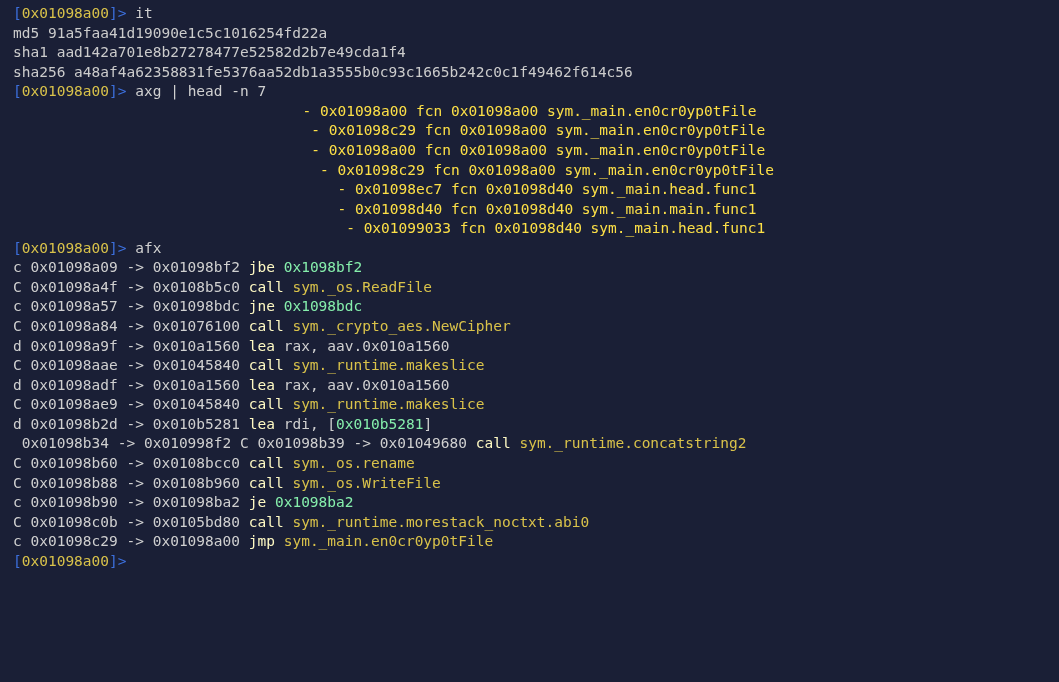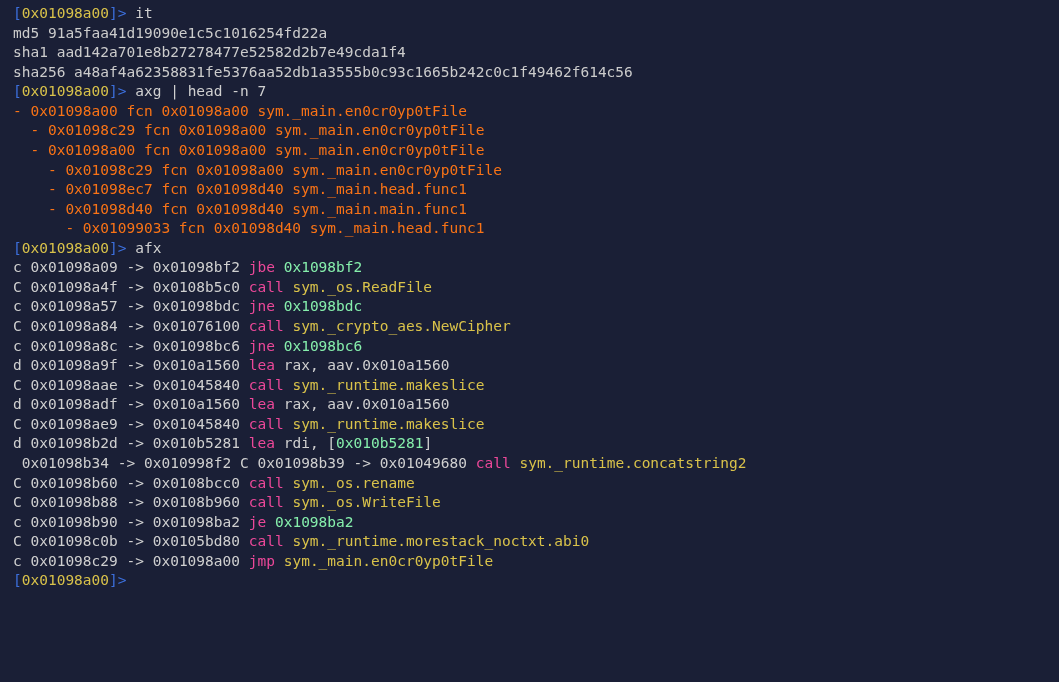--- a/index.html
+++ b/index.html
@@ -14,22 +14,22 @@
     height: 682px;
     overflow: hidden;
   }
   .term {
     padding: 4px 13px;
   }
   .line {
     white-space: pre;
   }
   .yellow { color: #d9c24a; }
-  .blue   { color: #f97316; }
-  .green  { color: #ec4899; }
+  .blue   { color: #fde047; text-align: center; }
+  .green  { color: #fef9c3; }
   .violet { color: #86efac; }
   .white  { color: #d0d0d0; }
   .bracket{ color: #3c6fdc; }
   .input {
     border:none;
     background:transparent;
     color:#cccccc;
     font: inherit;
     outline:none;
     width: 2px;
@@ -60,21 +60,20 @@
       <div class="line blue">      - 0x01099033 fcn 0x01098d40 sym._main.head.func1</div>
     </div>
 
 <div class="line"><span class="bracket">[</span><span class="yellow">0x01098a00</span><span class="bracket">]&gt; </span><span class="white">afx</span></div>
 
 <div id="afx-block">
       <div class="line"><span class="white">c </span><span class="white">0x01098a09</span><span class="white"> -&gt; </span><span class="white">0x01098bf2</span><span class="white"> </span><span class="green">jbe</span><span class="white"> </span><span class="violet">0x1098bf2</span></div>
       <div class="line"><span class="white">C </span><span class="white">0x01098a4f</span><span class="white"> -&gt; </span><span class="white">0x0108b5c0</span><span class="white"> </span><span class="green">call</span><span class="white"> </span><span class="yellow">sym._os.ReadFile</span></div>
       <div class="line"><span class="white">c </span><span class="white">0x01098a57</span><span class="white"> -&gt; </span><span class="white">0x01098bdc</span><span class="white"> </span><span class="green">jne</span><span class="white"> </span><span class="violet">0x1098bdc</span></div>
       <div class="line"><span class="white">C </span><span class="white">0x01098a84</span><span class="white"> -&gt; </span><span class="white">0x01076100</span><span class="white"> </span><span class="green">call</span><span class="white"> </span><span class="yellow">sym._crypto_aes.NewCipher</span></div>
-      <div class="line"><span class="white">c </span><span class="white">0x01098a8c</span><span class="white"> -&gt; </span><span class="white">0x01098bc6</span><span class="white"> </span><span class="green">jne</span><span class="white"> </span><span class="violet">0x1098bc6</span></div>
       <div class="line"><span class="white">d </span><span class="white">0x01098a9f</span><span class="white"> -&gt; </span><span class="white">0x010a1560</span><span class="white"> </span><span class="green">lea</span><span class="white"> </span><span class="white">rax, aav.0x010a1560</span></div>
       <div class="line"><span class="white">C </span><span class="white">0x01098aae</span><span class="white"> -&gt; </span><span class="white">0x01045840</span><span class="white"> </span><span class="green">call</span><span class="white"> </span><span class="yellow">sym._runtime.makeslice</span></div>
       <div class="line"><span class="white">d </span><span class="white">0x01098adf</span><span class="white"> -&gt; </span><span class="white">0x010a1560</span><span class="white"> </span><span class="green">lea</span><span class="white"> </span><span class="white">rax, aav.0x010a1560</span></div>
       <div class="line"><span class="white">C </span><span class="white">0x01098ae9</span><span class="white"> -&gt; </span><span class="white">0x01045840</span><span class="white"> </span><span class="green">call</span><span class="white"> </span><span class="yellow">sym._runtime.makeslice</span></div>
     </div>
 
 <div class="line"><span class="white">d </span><span class="white">0x01098b2d</span><span class="white"> -&gt; </span><span class="white">0x010b5281</span><span class="white"> </span><span class="green">lea</span><span class="white"> </span><span class="white">rdi, [</span><span class="violet">0x010b5281</span><span class="white">]</span></div>
 
 <div class="line"><span class="white"> </span><span class="white">0x01098b34</span><span class="white"> -&gt; </span><span class="white">0x010998f2</span><span class="white"> C </span><span class="white">0x01098b39</span><span class="white"> -&gt; </span><span class="white">0x01049680</span><span class="white"> </span><span class="green">call</span><span class="white"> </span><span class="yellow">sym._runtime.concatstring2</span></div>
 

